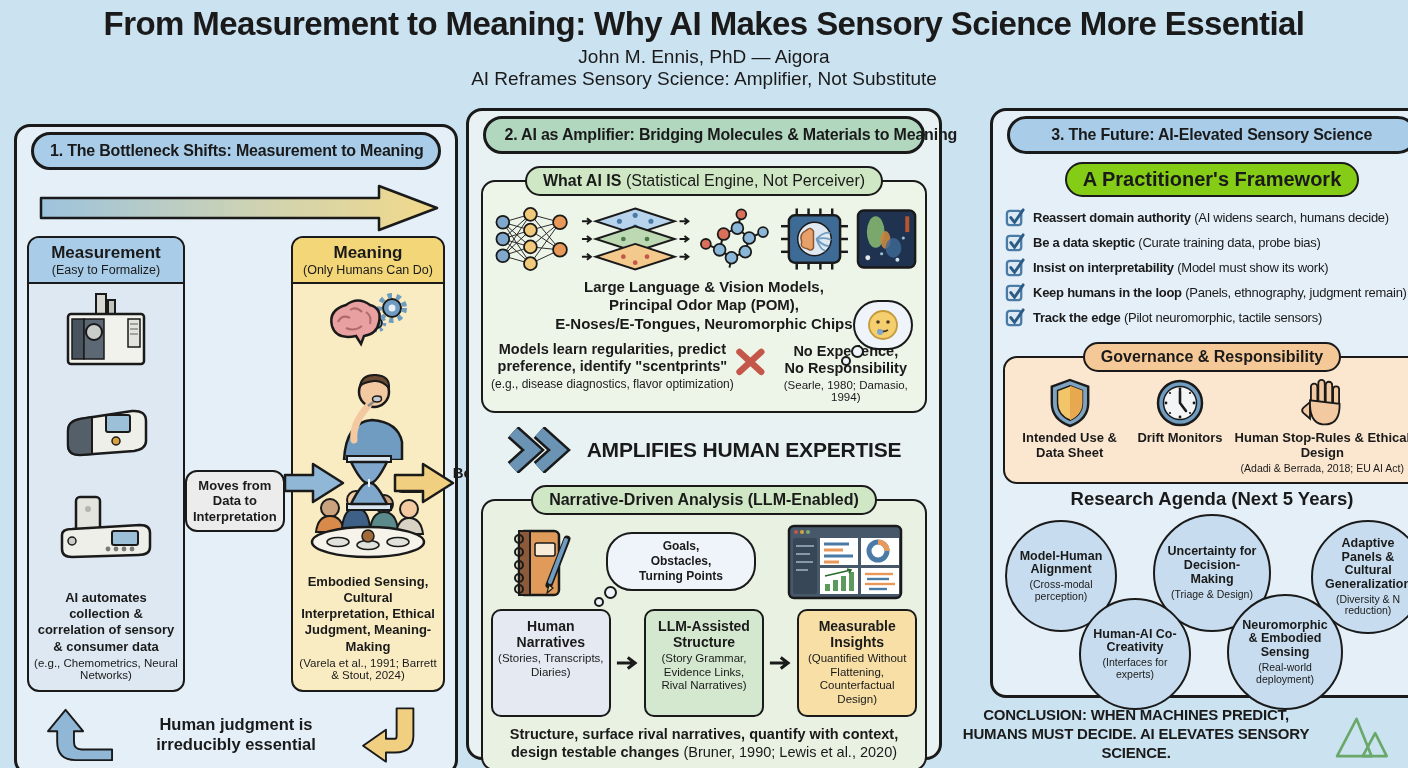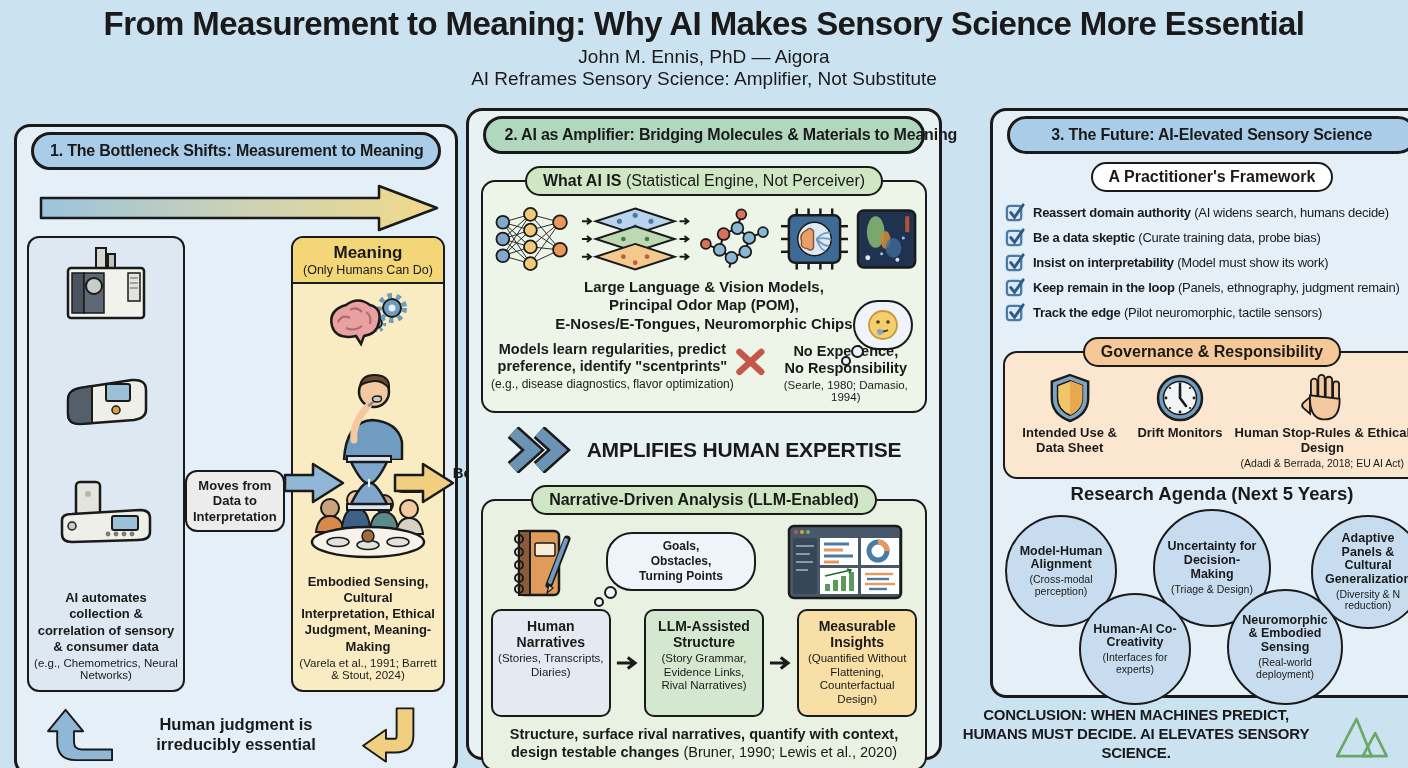--- a/index.html
+++ b/index.html
@@ -96,21 +96,21 @@
   .nar-box{width:131px;border:2.5px solid var(--ink);border-radius:10px;text-align:center;padding:7px 4px;min-height:108px;}
   .nar-box .t{font-size:14px;font-weight:800;line-height:1.15;}
   .nar-box .n{font-size:11.5px;line-height:1.2;margin-top:2px;}
   .nar-box0{background:#e4e9f2;}
   .nar-box1{background:#d3e8cf;}
   .nar-box2{background:#f7dfa6;}
   .nar-footer{text-align:center;margin-top:8px;font-size:14.5px;line-height:1.25;padding:0 6px;}
   .nar-footer .b{font-weight:800;}
 
   
-  .fw-pill{margin:8px auto 4px;background:#ffffff;font-size:16px;font-weight:800;}
+  .fw-pill{margin:8px auto 4px;background:#84cc16;font-size:20px;font-weight:800;}
   .checklist{padding:2px 12px 0;}
   .chk-row{display:flex;align-items:center;gap:7px;margin:4px 0;white-space:nowrap;}
   .chk-row .txt{font-size:13px;letter-spacing:-0.25px;}
   .chk-row .b{font-weight:800;}
   .gov-section{margin:14px 10px 0;}
   .gov-box{display:flex;align-items:flex-start;justify-content:space-around;padding:20px 4px 8px;background:var(--orange-fill);}
   .gov-item{text-align:center;}
   .gov-item .lbl{font-size:13px;font-weight:800;line-height:1.15;margin-top:3px;}
   .gov-item .n{font-size:10.5px;margin-top:1px;}
   .agenda-title{text-align:center;font-size:18.5px;font-weight:800;margin-top:4px;}
@@ -150,20 +150,24 @@
             <stop offset="0.55" stop-color="#cfd3b2"></stop>
             <stop offset="1" stop-color="#f2d98a"></stop>
         </linearGradient>
       </defs>
       <polygon points="6,16 344,16 344,4 402,26 344,48 344,36 6,36" fill="url(#gradArrow)" stroke="#1a1a1a" stroke-width="2.5" stroke-linejoin="round"></polygon>
     </svg>
 
     <div class="p1-cols">
 
       <div class="col-box m-box">
+        <div class="col-head">
+          <div class="col-title">Measurement</div>
+          <div class="col-sub">(Easy to Formalize)</div>
+        </div>
         <div class="col-body">
           <svg width="96" height="78" viewBox="0 0 96 78">
             <rect x="38" y="2" width="10" height="22" fill="#d8d8d2" stroke="#1a1a1a" stroke-width="2"></rect>
             <rect x="50" y="8" width="7" height="16" fill="#c2c2bc" stroke="#1a1a1a" stroke-width="2"></rect>
             <rect x="10" y="22" width="76" height="50" rx="3" fill="#f2f2ec" stroke="#1a1a1a" stroke-width="2.5"></rect>
             <rect x="14" y="27" width="12" height="40" fill="#4a5460" stroke="#1a1a1a" stroke-width="1.5"></rect>
             <rect x="26" y="27" width="20" height="40" fill="#5d6875" stroke="#1a1a1a" stroke-width="1.5"></rect>
             <circle cx="36" cy="40" r="8" fill="#c9ccc9" stroke="#1a1a1a" stroke-width="2"></circle>
             <rect x="70" y="27" width="12" height="28" fill="#e3e3dd" stroke="#1a1a1a" stroke-width="1.5"></rect>
             <line x1="72" y1="32" x2="80" y2="32" stroke="#8a8a86" stroke-width="1.5"></line>
@@ -578,21 +582,21 @@
             <rect x="2" y="4" width="15" height="15" rx="3" fill="#dce9f4" stroke="#4a7ba6" stroke-width="2.4"></rect>
             <path d="M6 11 L10 16 L19 3" fill="none" stroke="#2c5c86" stroke-width="3" stroke-linecap="round"></path>
           </svg>
         <div class="txt"><span class="b">Insist on interpretability</span> <span>(Model must show its work)</span></div>
       </div>
       <div class="chk-row">
         <svg width="21" height="21" viewBox="0 0 22 22">
             <rect x="2" y="4" width="15" height="15" rx="3" fill="#dce9f4" stroke="#4a7ba6" stroke-width="2.4"></rect>
             <path d="M6 11 L10 16 L19 3" fill="none" stroke="#2c5c86" stroke-width="3" stroke-linecap="round"></path>
           </svg>
-        <div class="txt"><span class="b">Keep remain in the loop</span> <span>(Panels, ethnography, judgment remain)</span></div>
+        <div class="txt"><span class="b">Keep humans in the loop</span> <span>(Panels, ethnography, judgment remain)</span></div>
       </div>
       <div class="chk-row">
         <svg width="21" height="21" viewBox="0 0 22 22">
             <rect x="2" y="4" width="15" height="15" rx="3" fill="#dce9f4" stroke="#4a7ba6" stroke-width="2.4"></rect>
             <path d="M6 11 L10 16 L19 3" fill="none" stroke="#2c5c86" stroke-width="3" stroke-linecap="round"></path>
           </svg>
         <div class="txt"><span class="b">Track the edge</span> <span>(Pilot neuromorphic, tactile sensors)</span></div>
       </div>
     </div>
 

